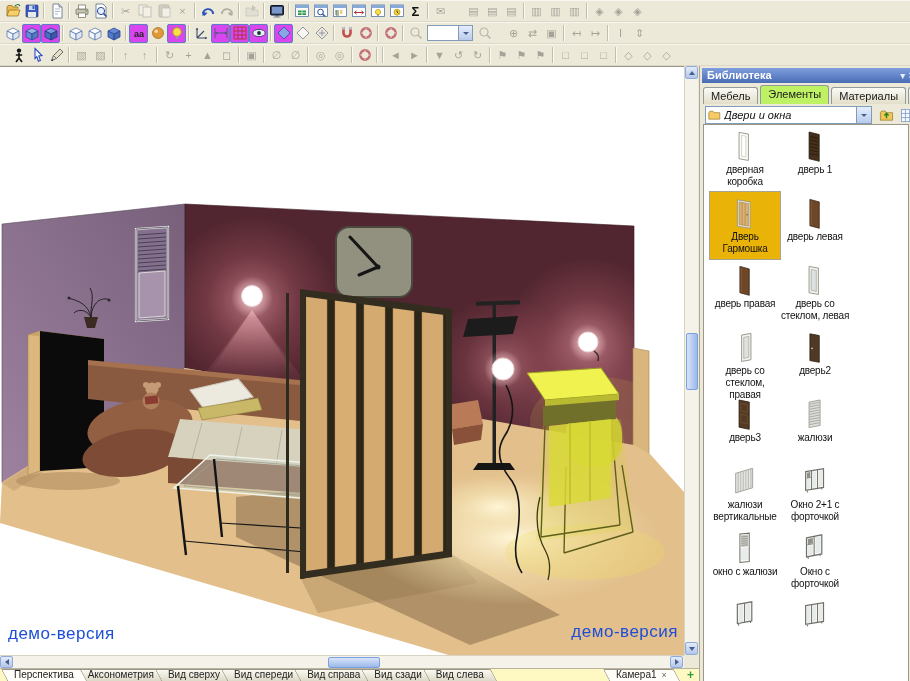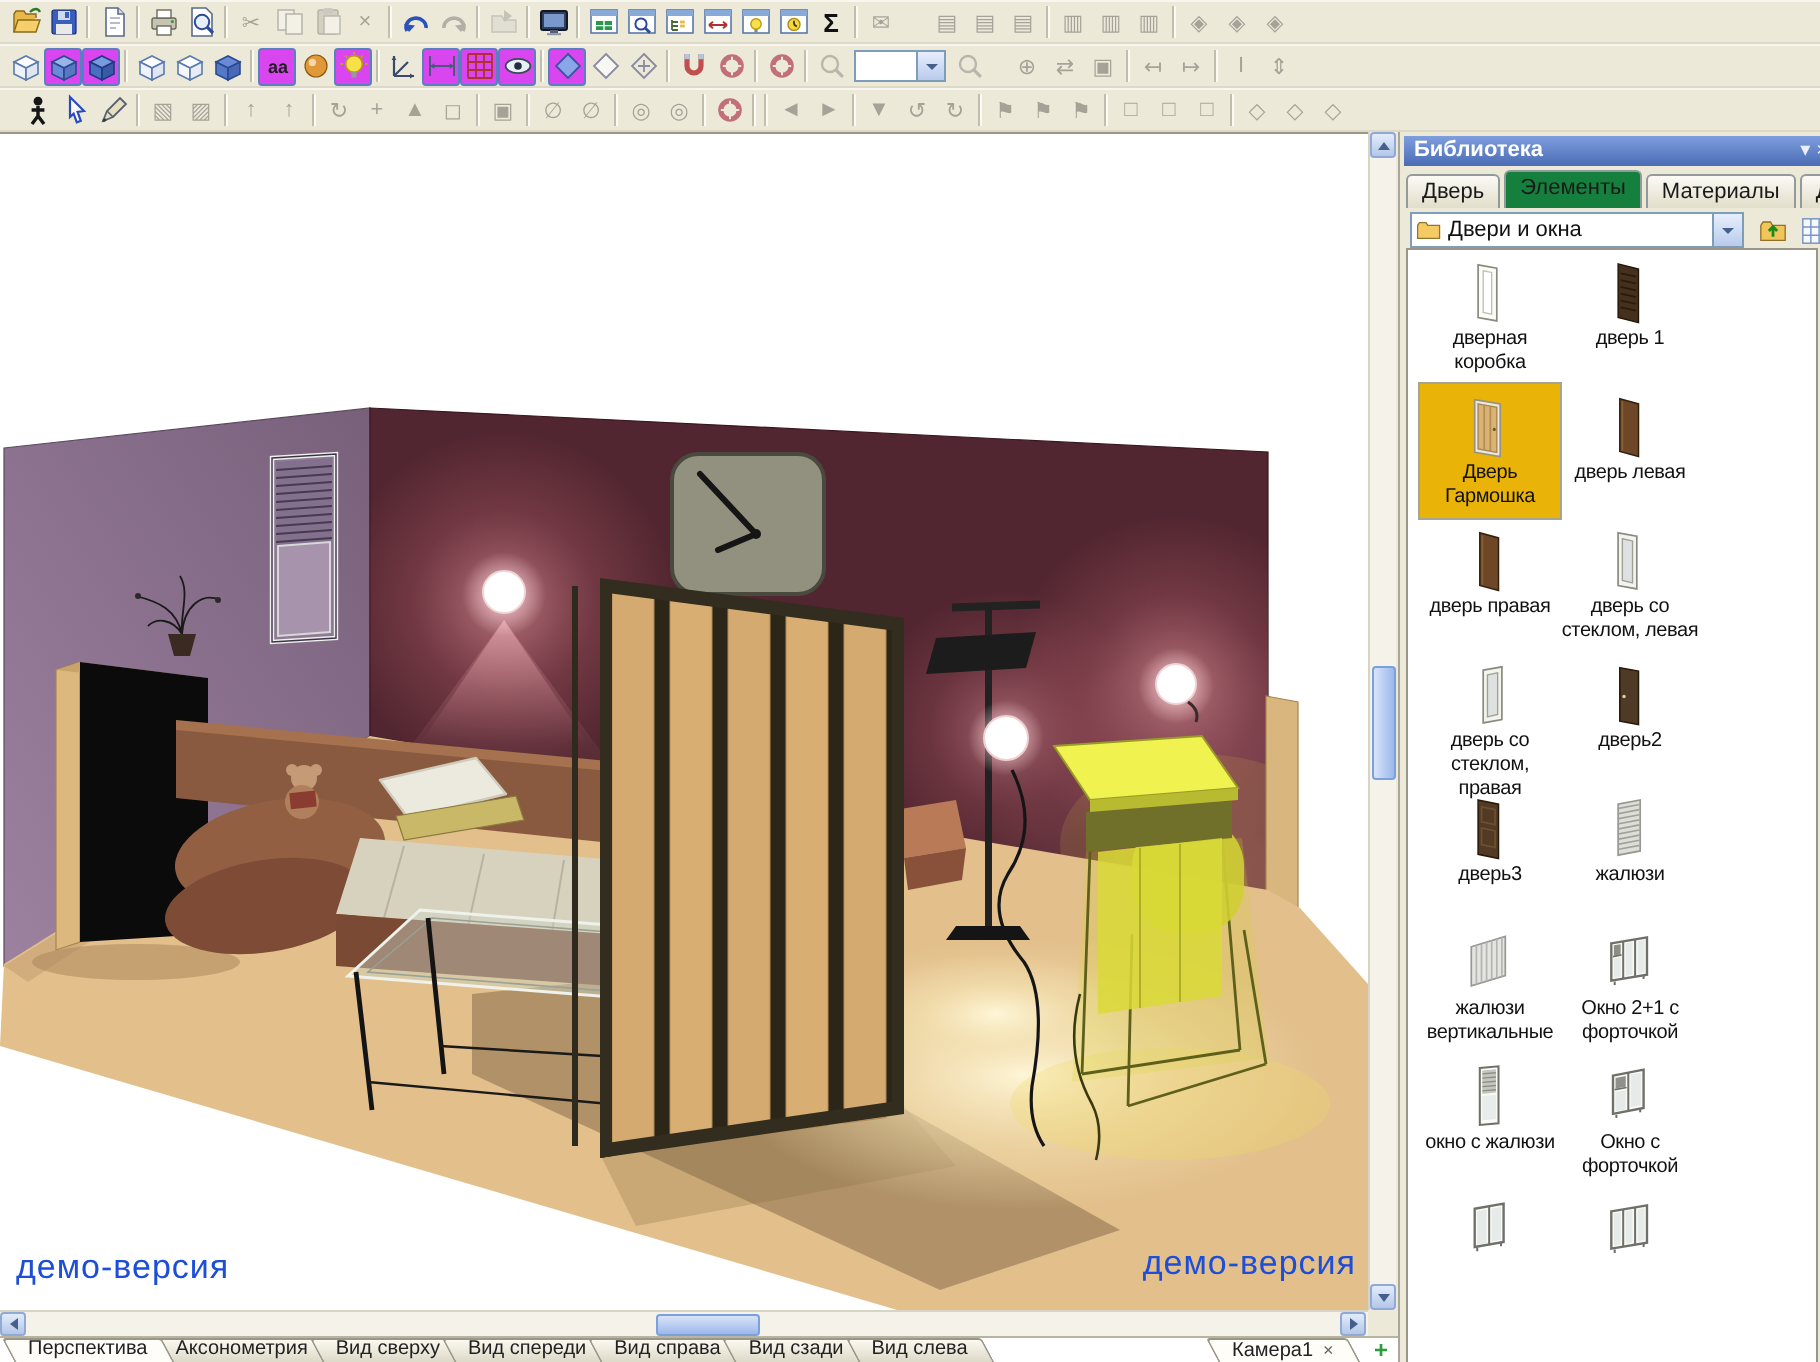--- a/index.html
+++ b/index.html
@@ -39,21 +39,21 @@
   .arr.up{border-bottom:4px solid #44608c;margin-top:-3px;}
   .arr.down{border-top:4px solid #44608c;margin-bottom:-3px;}
   .arr.left{border-right:4px solid #44608c;margin-left:-3px;}
   .arr.right{border-left:4px solid #44608c;margin-right:-3px;}
   .vthumb{position:absolute;left:1px;width:12px;top:267px;height:57px;
         background:linear-gradient(90deg,#d9e4f9,#9cb8ea);border:1px solid #7aa0e0;border-radius:2px;box-sizing:border-box;}
   .hthumb{position:absolute;top:1px;height:11px;left:328px;width:52px;
         background:linear-gradient(180deg,#d9e4f9,#9cb8ea);border:1px solid #7aa0e0;border-radius:2px;box-sizing:border-box;}
 
   
-  .tabbar{position:absolute;left:0;top:668px;width:700px;height:13px;background:#ffffff;
+  .tabbar{position:absolute;left:0;top:668px;width:700px;height:13px;background:#fef9c3;
           border-top:1px solid #b8b4a0;box-sizing:border-box;}
   .vtabs{position:absolute;left:4px;top:0;display:flex;}
   .vtab{position:relative;height:12px;line-height:12px;padding:0 10px;margin-right:-6px;font-size:10px;color:#222;}
   .vtab::before{content:"";position:absolute;left:0;right:0;top:0;bottom:0;
         background:linear-gradient(180deg,#fbf9f0,#ddd9c8);border:1px solid #9a968a;border-bottom:none;
         transform:skewX(28deg);border-radius:2px 2px 0 0;}
   .vtab.active{z-index:3;}
   .vtab.active::before{background:#fefdf8;}
   .vtab span{position:relative;z-index:1;}
   #cameraTab{position:absolute;left:606px;top:0;}
@@ -64,25 +64,25 @@
   .panel{position:absolute;left:699px;top:66px;width:211px;height:615px;background:#ece9d8;
          border-left:1px solid #aaa699;box-sizing:border-box;overflow:hidden;}
   .ptitle{position:absolute;left:2px;top:2px;width:219px;height:15px;
           background:linear-gradient(180deg,#7e9ede,#4a6cb4);color:#fff;font-size:11px;font-weight:bold;
           line-height:15px;padding-left:5px;box-sizing:border-box;}
   .ptitle .tbtns{position:absolute;right:4px;top:0;font-size:10px;font-weight:normal;color:#e8f0ff;letter-spacing:3px;}
   .ptabs{position:absolute;top:19px;left:3px;height:19px;display:flex;align-items:flex-end;}
   .ptab{height:16px;line-height:16px;padding:0 7px;font-size:11px;color:#1a1a1a;
         background:linear-gradient(180deg,#fbfaf4,#e2deca);border:1px solid #919b9c;border-bottom:none;
         border-radius:3px 3px 0 0;margin-right:2px;}
-  .ptab.active{background:#15803d;height:18px;z-index:2;}
+  .ptab.active{background:#bef264;height:18px;z-index:2;}
   .pcombo{position:absolute;top:40px;left:5px;width:167px;height:18px;background:#fff;border:1px solid #7f9db9;
           display:flex;align-items:center;font-size:11px;color:#111;box-sizing:border-box;}
   .pcombo svg{width:13px;height:13px;margin:0 3px 0 2px;flex:none;}
-  .pcombo .txt{flex:1;white-space:nowrap;overflow:hidden;}
+  .pcombo .txt{flex:1;white-space:nowrap;overflow:hidden;font-style:italic;}
   .pcombo .car{width:14px;align-self:stretch;background:linear-gradient(180deg,#e6eefc,#b9cbec);
           border-left:1px solid #7f9db9;display:flex;align-items:center;justify-content:center;}
   .pibtn{position:absolute;top:40px;width:18px;height:18px;display:flex;align-items:center;justify-content:center;}
   .pibtn svg{width:15px;height:15px;}
   #pbtnUp{left:177px;} #pbtnGrid{left:198px;}
   .plist{position:absolute;top:58px;left:3px;width:206px;bottom:0;background:#fff;
          border:1px solid #9a9788;border-bottom:none;box-sizing:border-box;overflow:hidden;}
   .cells{display:flex;flex-wrap:wrap;width:146px;margin-left:6px;}
   .cell{width:70px;height:67px;text-align:center;padding-top:4px;box-sizing:border-box;
         font-size:10px;line-height:12px;color:#111;}
@@ -678,21 +678,21 @@
     </div>
     <div id="addView">+</div>
   </div>
 
   <div class="panel">
     <div class="ptitle">
       <span>Библиотека</span>
       <span class="tbtns"><span>▾</span><span>×</span></span>
     </div>
     <div class="ptabs" id="libTabs">
-        <div class="ptab">Дверь</div>
+        <div class="ptab">Мебель</div>
         <div class="ptab active">Элементы</div>
         <div class="ptab">Материалы</div>
         <div class="ptab">Другое</div>
       </div>
     <div class="pcombo">
       <svg viewBox="0 0 16 16">
           <path d="M1 12.5 V4.5 l1.2-1.7 h4 l1 1.7 h7.3 V12.5 z" fill="#f6cb63" stroke="#95742c" stroke-width=".8"></path>
         </svg>
       <span class="txt">Двери и окна</span>
       <span class="car">

